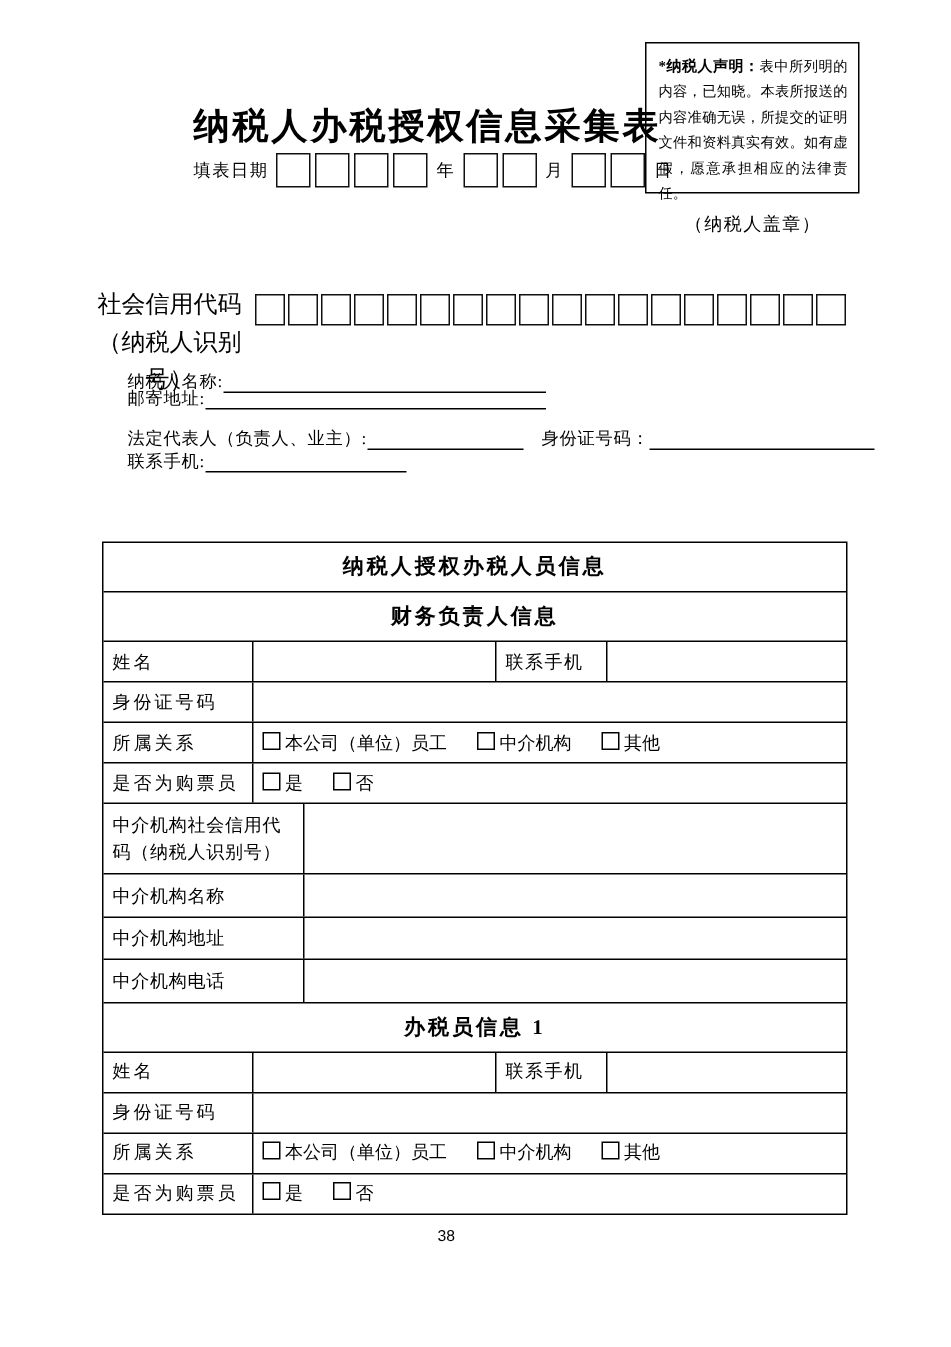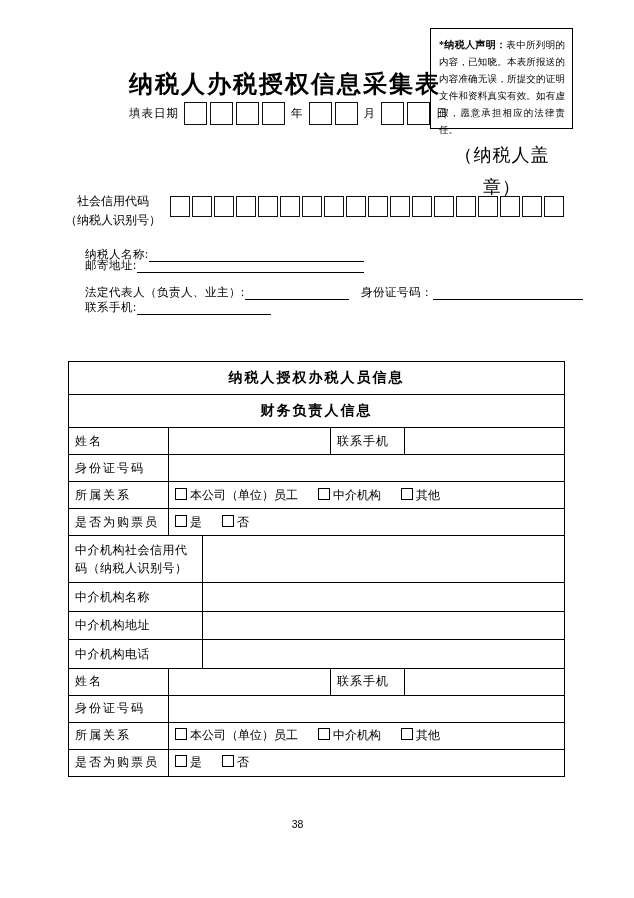--- a/index.html
+++ b/index.html
@@ -23,24 +23,24 @@
     background:#fff; margin-right:3px;
   }
   .date-unit { margin:0 6px 0 3px; }
   
   .decl {
     position:absolute; left:430px; top:28px; width:143px; height:101px;
     border:1.3px solid #000; box-sizing:border-box; padding:7px 7px 0 8px;
     font-size:9.5px; line-height:1.78; text-align:justify;
   }
   .decl b { font-size:10px; }
-  .decl .stamp { text-align:center; font-size:18px; letter-spacing:1px; margin-top:1px; }
+  .decl .stamp { text-align:center; font-size:12px; letter-spacing:1px; margin-top:1px; }
   
   .code-row { position:absolute; left:60px; top:192px; display:flex; }
-  .code-label { width:106px; text-align:center; font-size:12px; line-height:1.55; }
+  .code-label { width:106px; text-align:center; font-size:16px; line-height:1.55; }
   .code-boxes { display:flex; gap:2px; margin-left:4px; margin-top:4px; }
   .cbox { width:20px; height:21px; border:1.6px solid #111; box-sizing:border-box; background:#fff; }
   
   .fline { position:absolute; left:85px; font-size:11.5px; letter-spacing:0.5px; white-space:nowrap; }
   .ul { display:inline-block; border-bottom:1px solid #000; height:13px; vertical-align:bottom; }
   
   .ftable {
     position:absolute; left:68px; top:361px; width:497px;
     border:1.6px solid #000; box-sizing:border-box; font-size:12px; background:#fff;
   }
@@ -187,20 +187,21 @@
     </div>
     <div class="frow">
       <div class="fcell lab2">中介机构地址</div>
       <div class="fcell val"></div>
     </div>
     <div class="frow">
       <div class="fcell lab2">中介机构电话</div>
       <div class="fcell val"></div>
     </div>
 
+    <div class="frow hrow">办税员信息 1</div>
 
     <div class="frow">
       <div class="fcell lab">姓名</div>
       <div class="fcell val"></div>
       <div class="fcell labphone">联系手机</div>
       <div class="fcell vphone"></div>
     </div>
 
     <div class="frow">
       <div class="fcell lab">身份证号码</div>

